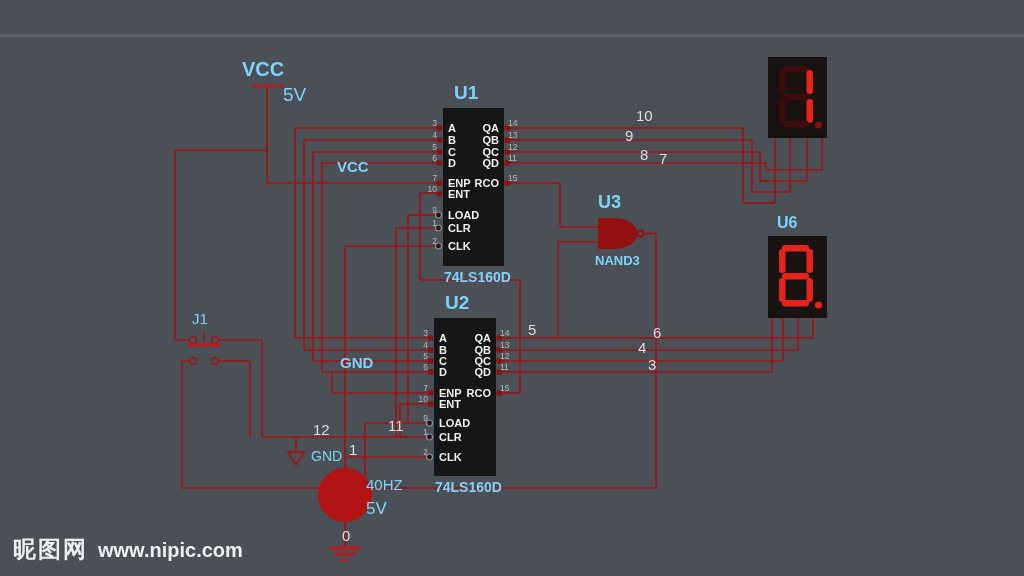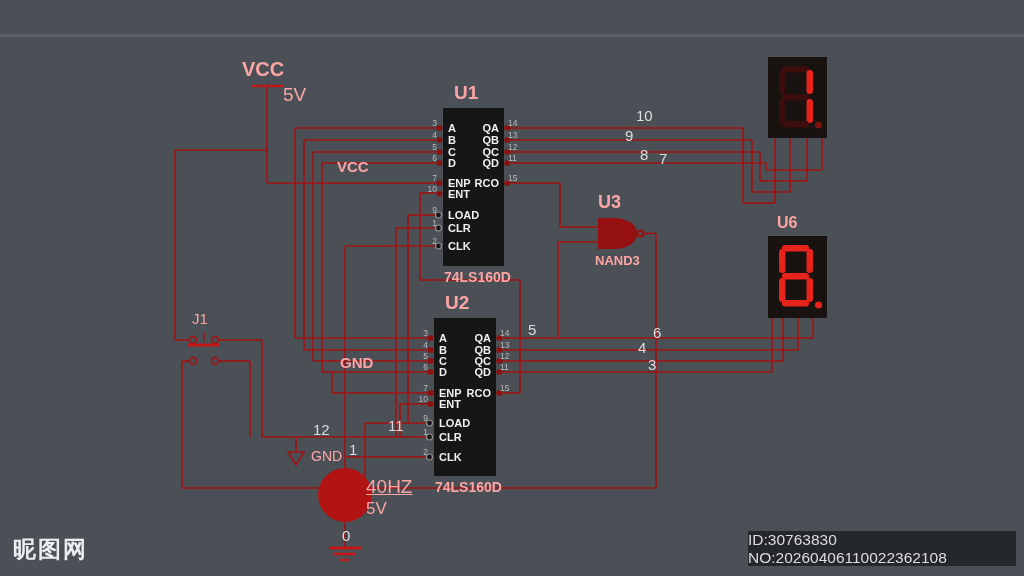--- a/index.html
+++ b/index.html
@@ -3,21 +3,21 @@
 <meta charset="utf-8">
 <style>
   html,body{margin:0;padding:0;background:#222;}
   #stage{position:relative;width:1024px;height:576px;overflow:hidden;
          background:#4a5056;font-family:"Liberation Sans","DejaVu Sans",sans-serif;}
   #titlebar{position:absolute;left:0;top:0;width:1024px;height:34px;background:#2d3134;
             display:flex;align-items:center;justify-content:center;z-index:5;}
   #titlebar span{color:#ededed;font-size:21px;font-weight:bold;letter-spacing:8px;}
   #titlestrip{position:absolute;left:0;top:34px;width:1024px;height:3px;background:#5a6066;z-index:5;}
   #wires{position:absolute;left:0;top:0;z-index:1;}
-  .lbl{position:absolute;color:#fca5a5;z-index:3;white-space:nowrap;}
+  .lbl{position:absolute;color:#7dd3fc;z-index:3;white-space:nowrap;}
   .chip{position:absolute;background:#161616;z-index:2;}
   .pin-name{position:absolute;color:#f0f0f0;font-size:11px;font-weight:bold;z-index:3;}
   .pin-num{position:absolute;color:#b9babc;font-size:8.5px;z-index:3;}
   .net{position:absolute;color:#dcdddf;font-size:15px;z-index:3;}
   .display{position:absolute;z-index:2;}
   #caption{position:absolute;left:348px;top:538px;width:424px;text-align:center;
            color:#e3e4e5;font-size:25px;font-weight:bold;letter-spacing:5px;z-index:4;}
   #watermark{position:absolute;left:13px;top:534px;display:flex;align-items:baseline;gap:10px;
              color:#eceff1;z-index:4;}
   #watermark .cn{font-size:23px;font-weight:bold;letter-spacing:2px;}
@@ -168,30 +168,28 @@
       <rect x="496.8" y="390.4" width="5.2" height="5.2" fill="#8c1111"></rect>
       <circle cx="345" cy="495" r="27" fill="#b21313"></circle>
     </svg>
 
   <span class="lbl" style="left:242px;top:58px;font-size:20px;font-weight:bold;">VCC</span>
   <span class="lbl" style="left:283px;top:84px;font-size:19px;">5V</span>
   <span class="lbl" style="left:337px;top:158px;font-size:15px;font-weight:bold;">VCC</span>
   <span class="lbl" style="left:340px;top:354px;font-size:15px;font-weight:bold;">GND</span>
   <span class="lbl" style="left:311px;top:448px;font-size:14px;">GND</span>
   <span class="lbl" style="left:192px;top:310px;font-size:15px;">J1</span>
-  <span class="lbl" style="left:366px;top:476px;font-size:19px;text-decoration:underline;">40HZ</span>
+  <span class="lbl" style="left:366px;top:476px;font-size:15px;">40HZ</span>
   <span class="lbl" style="left:366px;top:499px;font-size:17px;">5V</span>
   <span class="lbl" style="left:598px;top:192px;font-size:18px;font-weight:bold;">U3</span>
   <span class="lbl" style="left:595px;top:253px;font-size:13px;font-weight:bold;">NAND3</span>
 
   <div id="watermark">
     <span class="cn">昵图网</span>
-  </div>
-  <div id="idbox">
-    <span>ID:30763830 NO:20260406110022362108</span>
+    <span class="url">www.nipic.com</span>
   </div>
 <div class="chip" style="left: 443px; top: 108px; width: 61px; height: 158px;"></div>
     <span class="lbl" style="left: 454px; top: 82px; font-size: 19px; font-weight: bold;">U1</span>
     <span class="lbl" style="left: 444px; top: 269px; font-size: 14px; font-weight: bold;">74LS160D</span>
     <span class="pin-name" style="left: 448px; top: 121.5px;">A</span>
     <span class="pin-num" style="left: 422px; top: 117.5px; width: 15px; text-align: right;">3</span>
     <span class="pin-name" style="left: 448px; top: 133.5px;">B</span>
     <span class="pin-num" style="left: 422px; top: 129.5px; width: 15px; text-align: right;">4</span>
     <span class="pin-name" style="left: 448px; top: 145.5px;">C</span>
     <span class="pin-num" style="left: 422px; top: 141.5px; width: 15px; text-align: right;">5</span>

